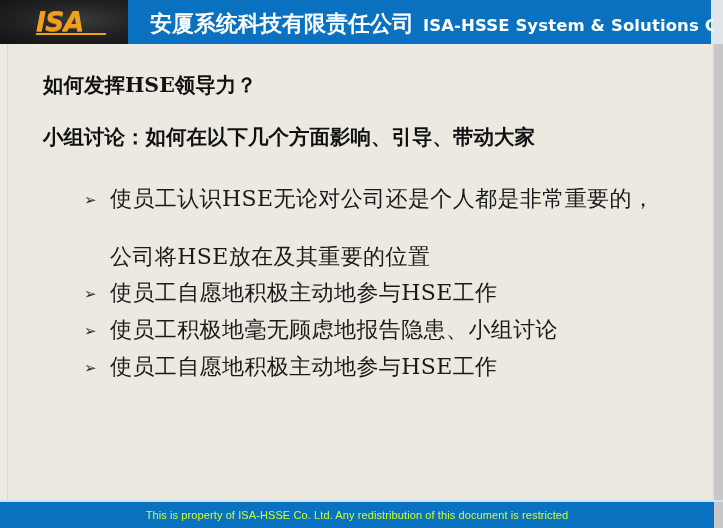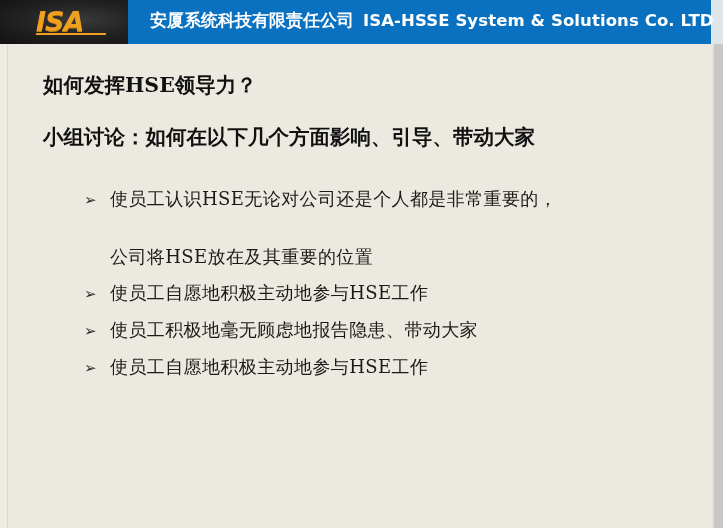--- a/index.html
+++ b/index.html
@@ -101,21 +101,21 @@
   }
   .hdr-title {
     position: absolute;
     left: 22px;
     top: 9px;
     white-space: nowrap;
     color: #FFFFFF;
   }
   .hdr-title .cn {
     font-family: Liberation Mono, monospace;
-    font-size: 17px;
+    font-size: 22px;
     font-weight: 700;
     letter-spacing: 0px;
   }
   .hdr-title .en {
     font-family: "DejaVu Sans", "Liberation Sans", sans-serif;
     font-size: 16.5px;
     font-weight: 700;
     letter-spacing: 0.1px;
     margin-left: 9px;
   }
@@ -162,21 +162,21 @@
     color: #2A2A2A;
     font-family: "DejaVu Sans", sans-serif;
     font-size: 15px;
     line-height: 30px;
     padding-top: 1px;
   }
   .bullet-text {
     flex: 1 1 auto;
     color: #1A1A1A;
     font-family: "DejaVu Serif", "Liberation Serif", serif;
-    font-size: 18px;
+    font-size: 22px;
     line-height: 30px;
     letter-spacing: 0.4px;
   }
   .bullet-text .l2 {
     display: block;
     margin-top: 28px;
   }
 
   
   #footer {
@@ -261,28 +261,34 @@
       <div class="bullet-row">
         <div class="bullet-mark">➢</div>
         <div class="bullet-text">
           <span>使员工自愿地积极主动地参与HSE工作</span>
         </div>
       </div>
 
       <div class="bullet-row">
         <div class="bullet-mark">➢</div>
         <div class="bullet-text">
-          <span>使员工积极地毫无顾虑地报告隐患、带动大家</span>
+          <span>使员工积极地毫无顾虑地报告隐患、小组讨论</span>
         </div>
       </div>
 
       <div class="bullet-row">
         <div class="bullet-mark">➢</div>
         <div class="bullet-text">
           <span>使员工自愿地积极主动地参与HSE工作</span>
         </div>
       </div>
 
     </div>
   </div>
 
+  <div id="footer">
+    <div class="footer-hairline"></div>
+    <div class="footer-bar"></div>
+    <div class="footer-bar-edge"></div>
+    <div class="footer-text">This is property of ISA-HSSE Co. Ltd. Any redistribution of this document is restricted</div>
+  </div>
 
 </div>
 
 </body></html>

